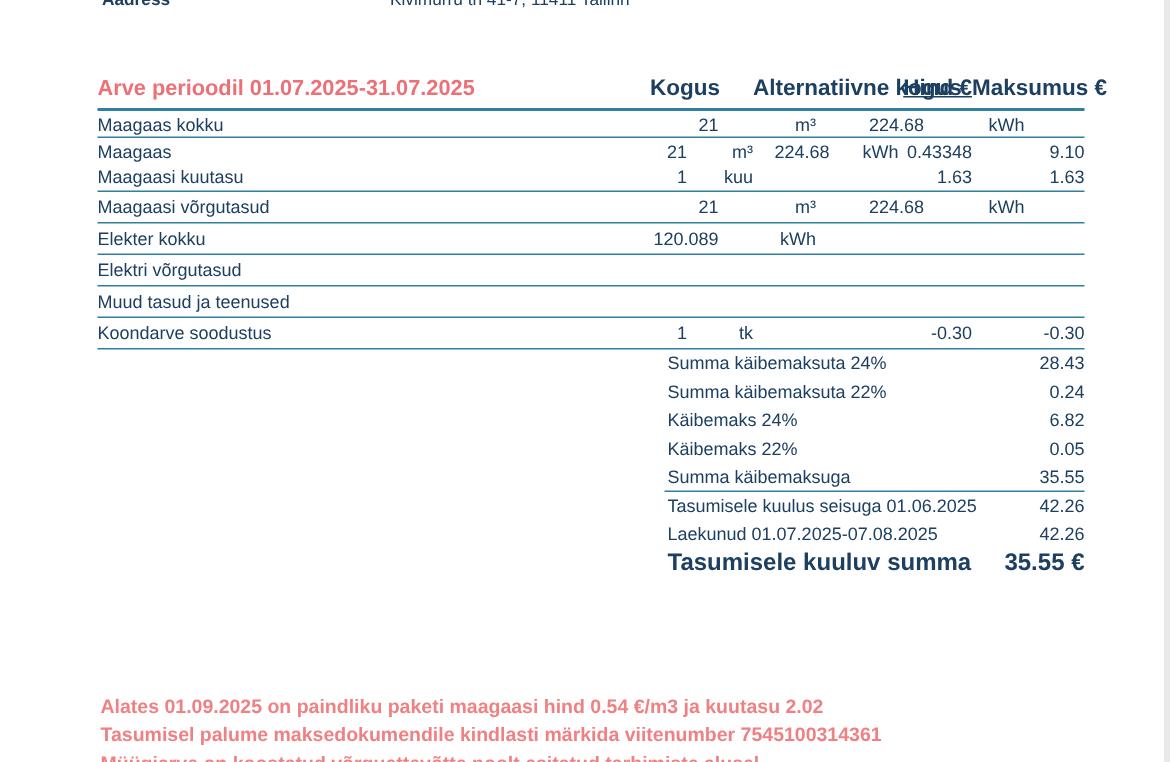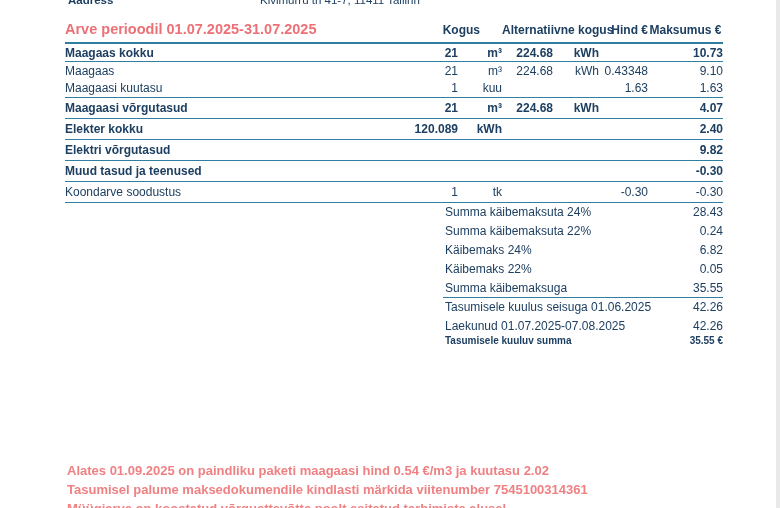--- a/index.html
+++ b/index.html
@@ -10,43 +10,43 @@
     color:var(--navy,#1d3f61);
   }
   
   .addr-row { position:absolute; top:-7px; left:68px; font-size:11.5px; line-height:14px; white-space:nowrap; }
   .addr-label { display:inline-block; width:192px; font-weight:700; }
 
   .content { position:absolute; left:65px; top:20px; width:658px; }
 
   .grid7 { display:grid; grid-template-columns:330px 63px 44px 51px 46px 49px 75px; }
 
-  .thead { height:24px; align-items:end; padding-bottom:5px; border-bottom:2px solid var(--teal,#2e7fa0); }
+  .thead { height:24px; align-items:end; padding-bottom:5px; border-bottom:2px solid var(--teal,#2e7fa0);margin-top:30px; }
   .period { grid-column:1; font-size:14.5px; font-weight:700; color:var(--red_heading,#ec7076); white-space:nowrap; }
-  .th { font-size:12px; font-weight:700; white-space:nowrap; }
+  .th { font-size:15px; font-weight:700; white-space:nowrap; }
   .th-kogus { grid-column:2/4; text-align:right; padding-right:22px; }
   .th-alt   { grid-column:4/6; text-align:right; padding-right:26px; }
-  .th-hind  { grid-column:6; text-align:right; }
+  .th-hind  { grid-column:6; text-align:right;text-decoration:underline; }
   .th-maks  { grid-column:7; text-align:center; }
 
   .trow { align-items:center; font-size:12px; }
-  .trow.bold { font-weight:700; }
+  .trow.bold { font-weight:400;gap:21px; }
   .bline { border-bottom:1.5px solid var(--teal,#2e7fa0); }
   .h18 { height:18px; } .h17 { height:17px; } .h19 { height:19px; } .h21 { height:21px; }
   .c-label { text-align:left; white-space:nowrap; }
   .c-qnum, .c-anum, .c-hind, .c-maks { text-align:right; white-space:nowrap; }
   .c-qunit, .c-aunit { text-align:right; padding-left:6px; white-space:nowrap; }
 
   .srow { display:flex; justify-content:space-between; align-items:center;
           padding-left:380px; height:18.8px; font-size:12px; }
   .pay-sep { margin-left:378px; border-top:1.5px solid var(--teal,#2e7fa0); height:0; }
   .prow { display:flex; justify-content:space-between; align-items:center;
           padding-left:380px; height:18.5px; font-size:12px; }
-  .total-row { display:flex; justify-content:space-between; align-items:flex-start;
-          padding-left:380px; height:22px; font-size:10px; font-weight:700; }
+  .total-row { display:flex; justify-content:space-between; align-items:center;
+          padding-left:380px; height:22px; font-size:16px; font-weight:700; }
 
   .footer { position:absolute; left:67px; top:461px; width:705px;
             color:var(--red_footer,#ef8183); font-weight:700; font-size:13px; line-height:19px; }
 </style>
 </head>
 <body>
 
 <div class="page">
 
   <div class="addr-row">

